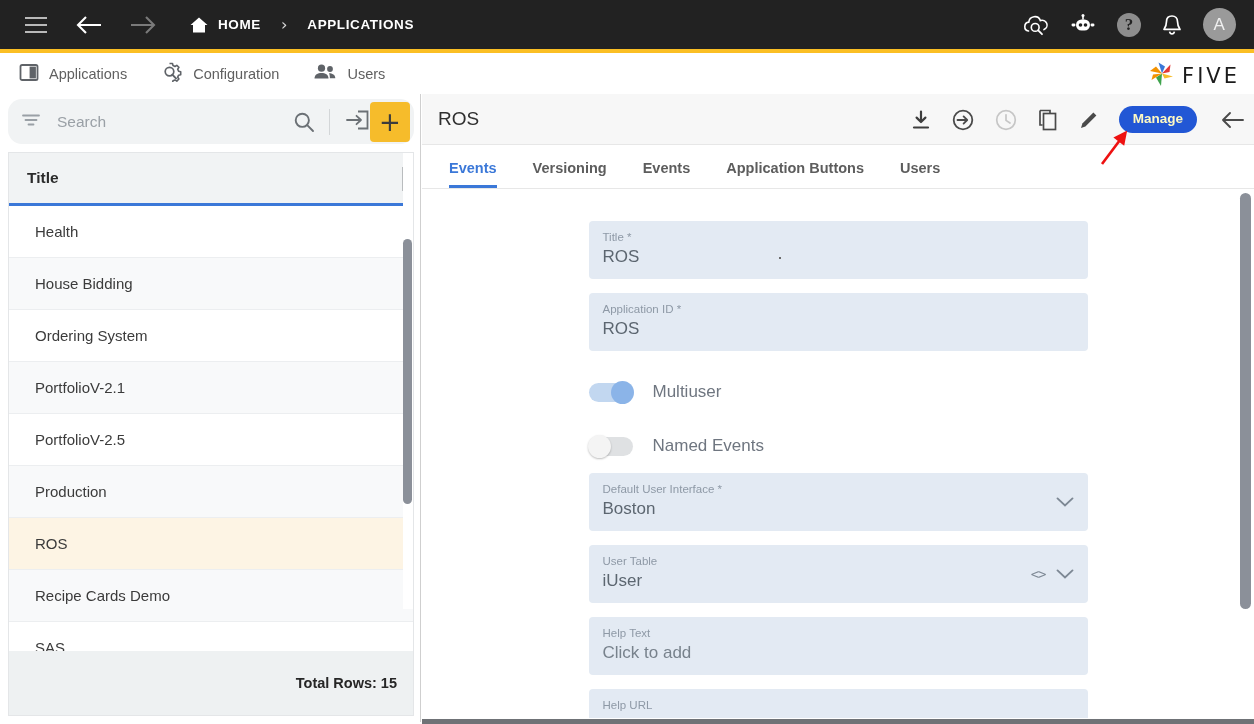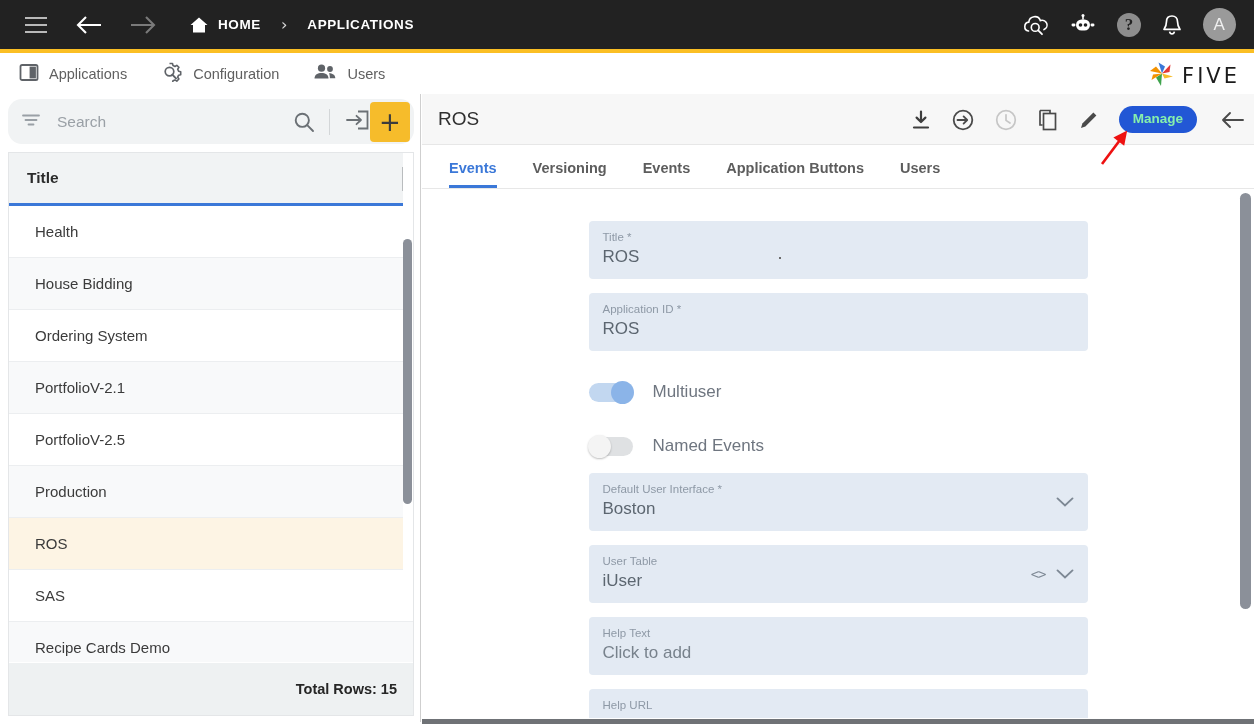--- a/index.html
+++ b/index.html
@@ -142,21 +142,21 @@
     position: absolute; right: 0; top: 0; width: 10px; height: 456px;
     background: #ffffff;
   }
   .list-thumb {
     position: absolute; right: 1px; top: 86px;
     width: 9px; height: 265px;
     background: #8b9099; border-radius: 5px;
   }
   .totals {
     position: absolute; bottom: 0; left: 0; right: 0;
-    height: 52px; background: #eef1f2;
+    height: 64px; background: #eef1f2;
     display: flex; align-items: center; justify-content: flex-end;
     padding-right: 16px;
     font-size: 14.5px; font-weight: bold; color: #262626;
   }
 
   
   .rightpanel {
     position: absolute; left: 422px; top: 94px;
     width: 832px; height: 628px;
     background: #ffffff;
@@ -167,21 +167,21 @@
     border-bottom: 1px solid #e7e7e7;
     display: flex; align-items: center;
   }
   .rp-title { margin-left: 16px; font-size: 19px; color: #2f2f2f; }
   .rp-actions {
     position: absolute; right: 8px; top: 0; height: 51px;
     display: flex; align-items: center; gap: 19px;
   }
   .act-ico { cursor: pointer; display: flex; align-items: center; }
   .manage-btn {
-    background: #2257D5; color: #86efac;
+    background: #2257D5; color: #fef9c3;
     border-radius: 16px; padding: 6px 14px 7px;
     font-size: 13.5px; font-weight: bold; cursor: pointer;
     line-height: 1;
   }
   .rp-tabs {
     position: absolute; left: 0; top: 51px; right: 0; height: 44px;
     border-bottom: 1px solid #e7e7e7;
     display: flex; align-items: flex-end;
     padding-left: 27px;
   }
@@ -414,25 +414,25 @@
         </div>
         <div class="row">
           <span>PortfolioV-2.5</span>
         </div>
         <div class="row alt">
           <span>Production</span>
         </div>
         <div class="row sel">
           <span>ROS</span>
         </div>
+        <div class="row alt">
+          <span>Recipe Cards Demo</span>
+        </div>
         <div class="row">
           <span>SAS</span>
-        </div>
-        <div class="row alt">
-          <span>Recipe Cards Demo</span>
         </div>
       </div>
     <div class="list-scrollbar">
       <div class="list-thumb"></div>
     </div>
     <div class="totals">Total Rows: 15</div>
   </div>
 </div>
 
 <div class="rightpanel">

